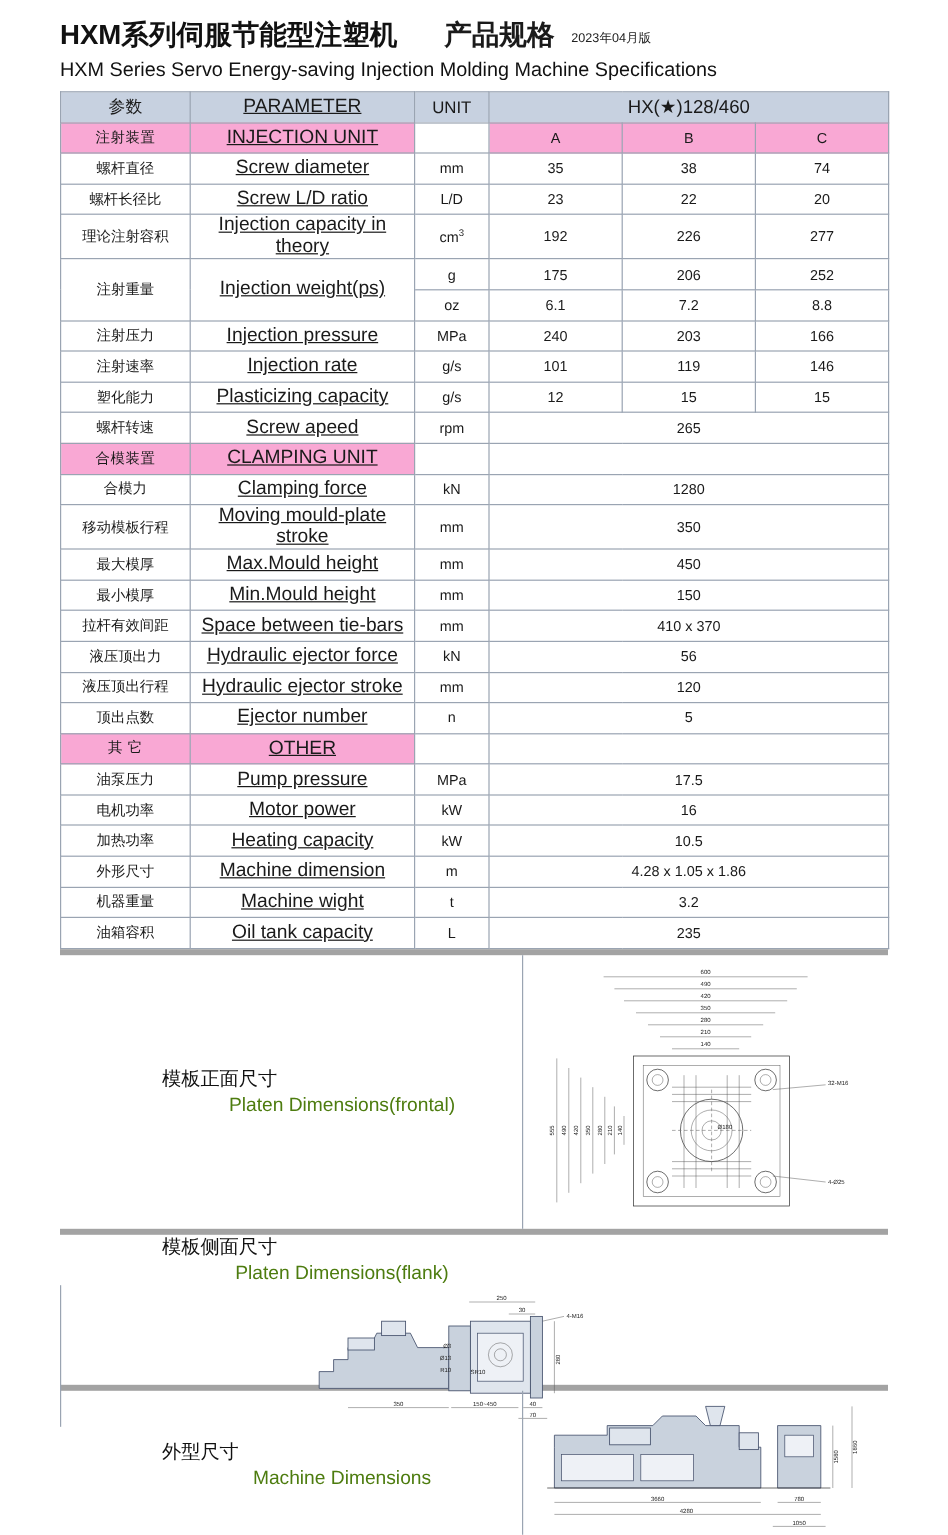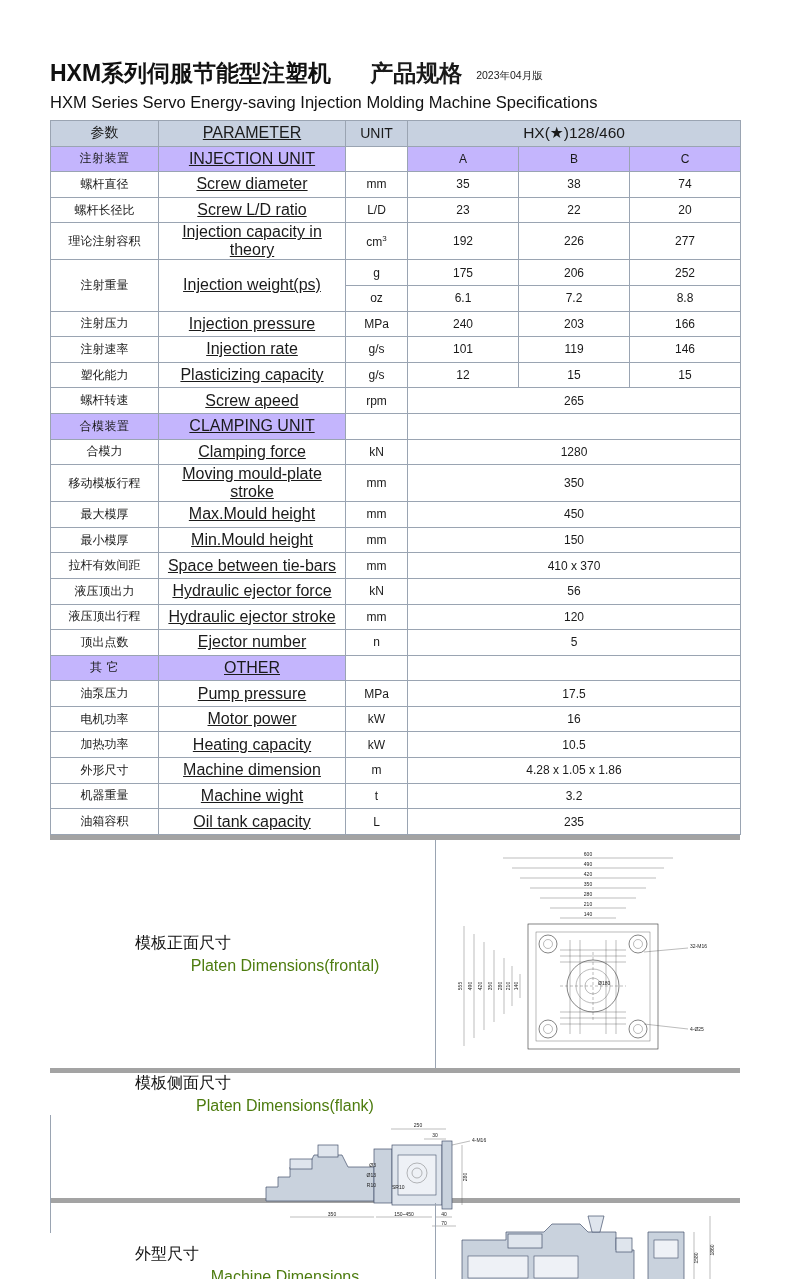--- a/index.html
+++ b/index.html
@@ -27,21 +27,20 @@
     display: flex;
     align-items: baseline;
     gap: 6px;
     white-space: nowrap;
   }
   .title-cn {
     font-size: 23px;
     font-weight: bold;
     letter-spacing: 0px;
     color: #111;
-    margin-top: 44px;
   }
   .title-cn-tail {
     font-size: 23px;
     font-weight: bold;
     margin-left: 33px;
   }
   .title-date {
     font-size: 10.5px;
     font-weight: normal;
     color: #222;
@@ -79,21 +78,21 @@
 
   .head-row td {
     background: #c7d1e0;
     height: 32px;
     font-size: 14px;
     font-weight: bold;
   }
   .head-row td.cn  { font-size: 14px; }
   .head-row td.model { font-size: 15.5px; }
   .sect-row td {
-    background: #c4b5fd;
+    background: #f9a8d4;
     font-weight: bold;
     font-size: 12px;
   }
   .sect-row td.blank { background: #ffffff; }
   td.cn-cell {
     text-align: left;
     padding-left: 12px;
     font-size: 12px;
   }
   td.en-cell {

